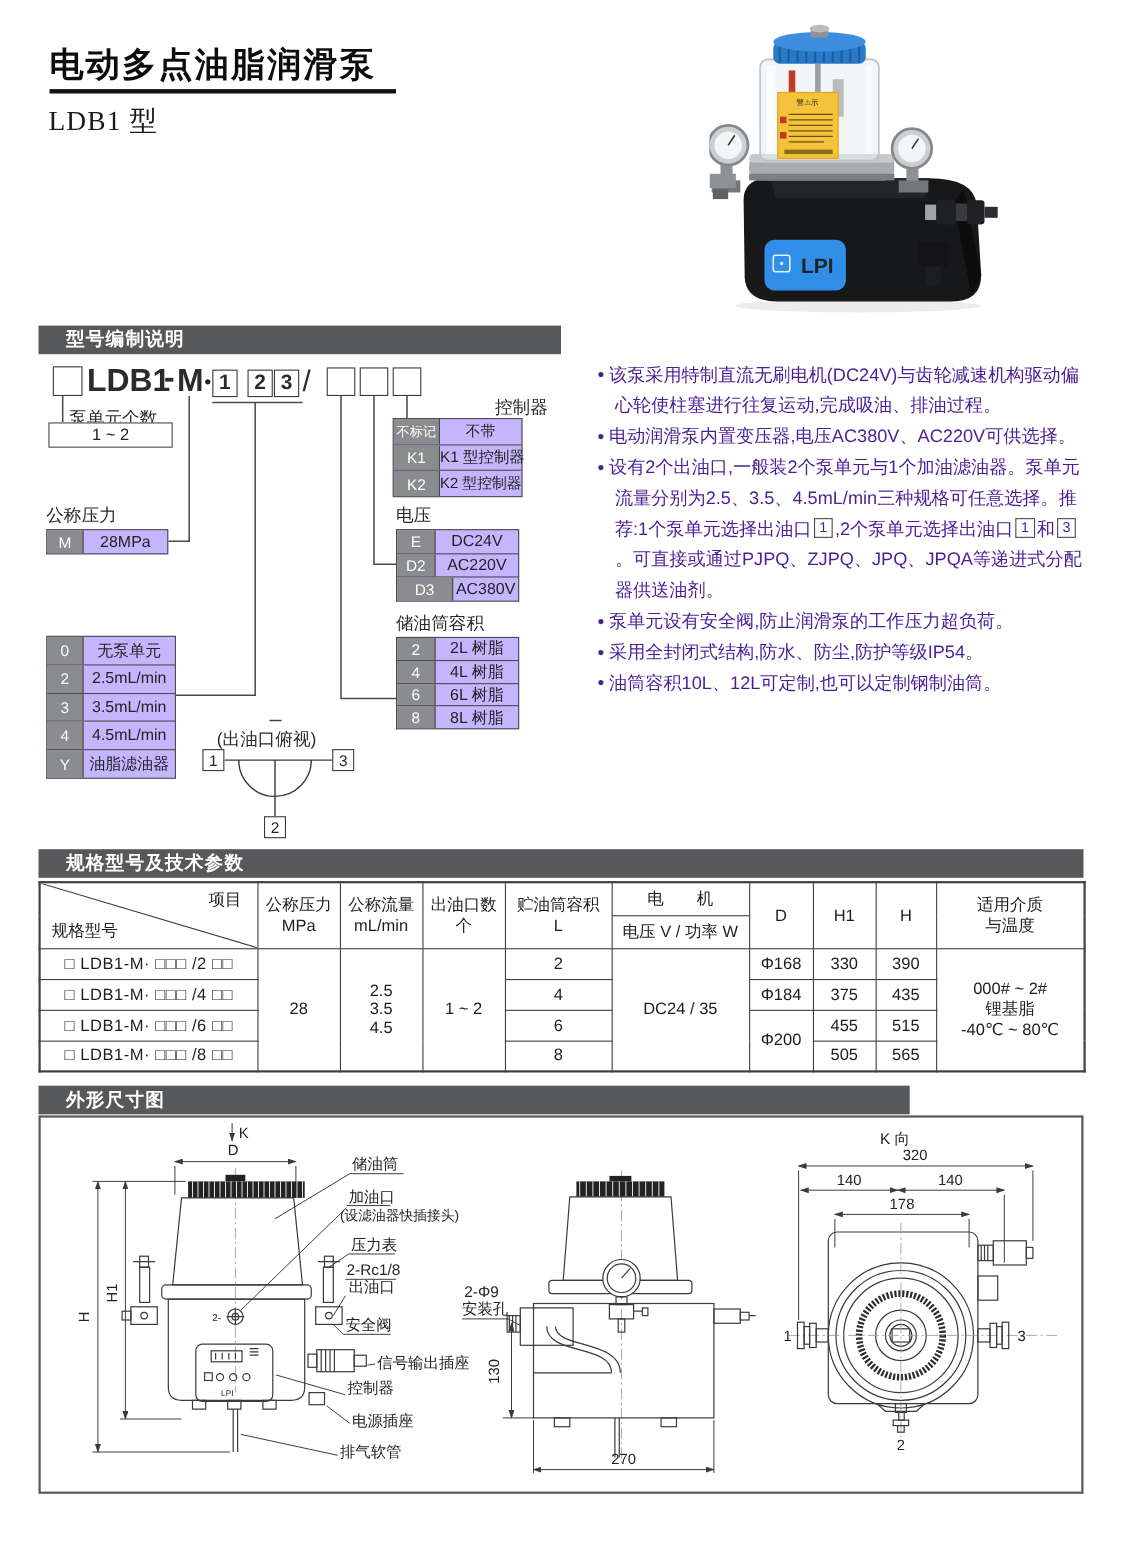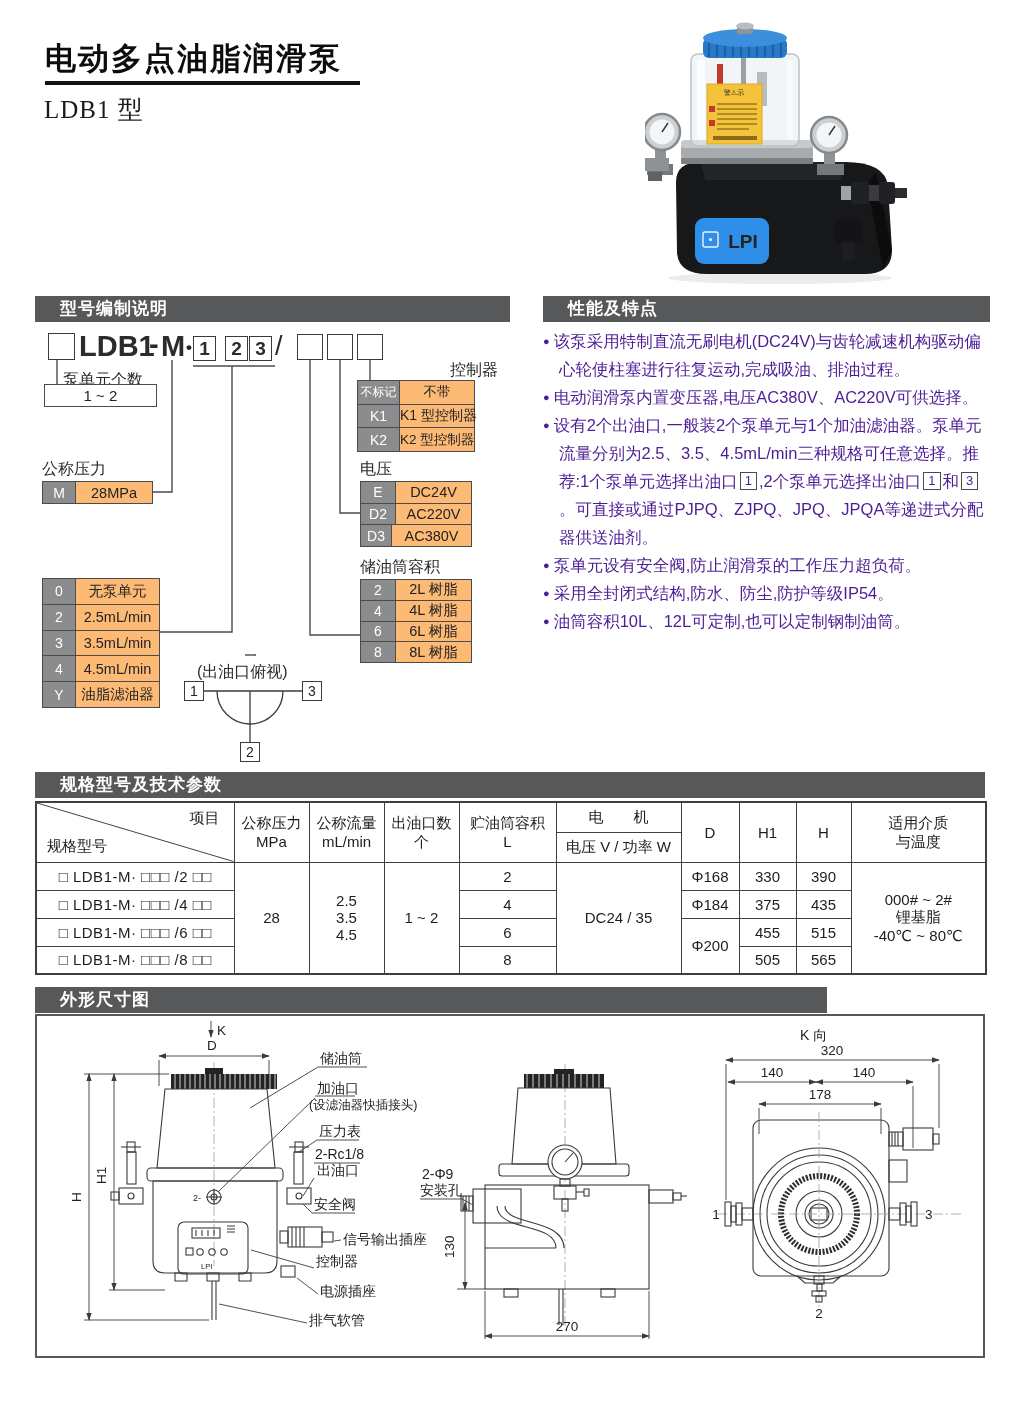--- a/index.html
+++ b/index.html
@@ -12,21 +12,21 @@
   .doc-subtitle{font-family:"Liberation Serif","DejaVu Serif",serif;font-size:25px;color:#1a1a1b;letter-spacing:1px;}
   
   .sec-bar{background:#57585a;color:#fff;font-size:17px;font-weight:bold;line-height:26px;height:26px;padding-left:25px;box-sizing:border-box;letter-spacing:1px;}
   
   .mc-box{position:absolute;border:1.6px solid #3b3b3d;background:#fff;box-sizing:border-box;}
   .mc-txt{position:absolute;font-size:29px;font-weight:bold;color:#2b2b2d;line-height:30px;}
   .mc-digit{position:absolute;border:1.6px solid #3b3b3d;width:23px;height:25px;box-sizing:border-box;font-size:19px;font-weight:bold;display:flex;align-items:center;justify-content:center;color:#2b2b2d;}
   .mc-dot{position:absolute;font-size:17px;font-weight:bold;}
   .mc-slash{position:absolute;font-size:27px;color:#2b2b2d;}
   .lg-label{position:absolute;font-size:16px;color:#2a2a2c;white-space:nowrap;}
-  .mt{position:absolute;border:1.5px solid #4b4b4d;display:flex;flex-direction:column;box-sizing:border-box;background:#fdba74;}
+  .mt{position:absolute;border:1.5px solid #4b4b4d;display:flex;flex-direction:column;box-sizing:border-box;background:#c4b5fd;}
   .mt-row{display:flex;flex:1;border-top:1px solid #4b4b4d;min-height:0;}
   .mt-row:first-child{border-top:none;}
   .mt-k{background:#8a8c8e;color:#fff;display:flex;align-items:center;justify-content:center;font-size:14px;border-right:1px solid #4b4b4d;box-sizing:border-box;flex:none;}
   .mt-v{display:flex;align-items:center;justify-content:center;font-size:14.5px;color:#232325;flex:1;white-space:nowrap;}
   .single-cell{position:absolute;border:1.5px solid #4b4b4d;display:flex;align-items:center;justify-content:center;font-size:15px;box-sizing:border-box;background:#fff;}
   .port-box{position:absolute;border:1.4px solid #3b3b3d;width:20px;height:20px;display:flex;align-items:center;justify-content:center;font-size:14px;background:#fff;box-sizing:border-box;}
   .mc-caption{position:absolute;font-size:16px;color:#2a2a2c;white-space:nowrap;}
   
   .features{position:absolute;width:452px;}
   .features ul{list-style:none;margin:0;padding:0;}
@@ -160,21 +160,20 @@
         <rect x="197" y="230" width="13" height="18" rx="2" fill="#1d1e20"></rect>
       </g>
       <g>
         <rect x="0" y="146" width="24" height="13" fill="#8e9295"></rect>
         <rect x="3" y="160" width="14" height="9" fill="#5f6366"></rect>
       </g>
     </svg>
   </div>
 
   <div class="abs sec-bar" style="left:35px;top:296px;width:475px;"><span>型号编制说明</span></div>
-  <div class="abs sec-bar" style="left:543px;top:296px;width:447px;"><span>性能及特点</span></div>
 
   <div class="abs" style="left:35px;top:290px;width:500px;height:490px;">
 
     <svg class="abs" style="left:0;top:0;" width="500" height="490">
       <g stroke="#4b4b4d" stroke-width="1.4" fill="none">
         <path d="M22,70 V94"></path>
         <path d="M137,70 V202 H118"></path>
         <path d="M158,76 H240"></path>
         <path d="M197,76 V342 H125"></path>
         <path d="M275,70 V345 H325"></path>
@@ -257,21 +256,21 @@
     <div class="mt" style="left:325px;top:191px;width:112px;height:66px;">
       <div class="mt-row">
           <div class="mt-k" style="width:35px;">E</div>
           <div class="mt-v">DC24V</div>
         </div>
       <div class="mt-row">
           <div class="mt-k" style="width:35px;">D2</div>
           <div class="mt-v">AC220V</div>
         </div>
       <div class="mt-row">
-          <div class="mt-k" style="width:31px;">D3</div>
+          <div class="mt-k" style="width:51px;">D3</div>
           <div class="mt-v">AC380V</div>
         </div>
     </div>
 
     <div class="lg-label" style="left:325px;top:267px;">储油筒容积</div>
     <div class="mt" style="left:325px;top:289px;width:112px;height:84px;">
       <div class="mt-row">
           <div class="mt-k" style="width:35px;">2</div>
           <div class="mt-v">2L 树脂</div>
         </div>

